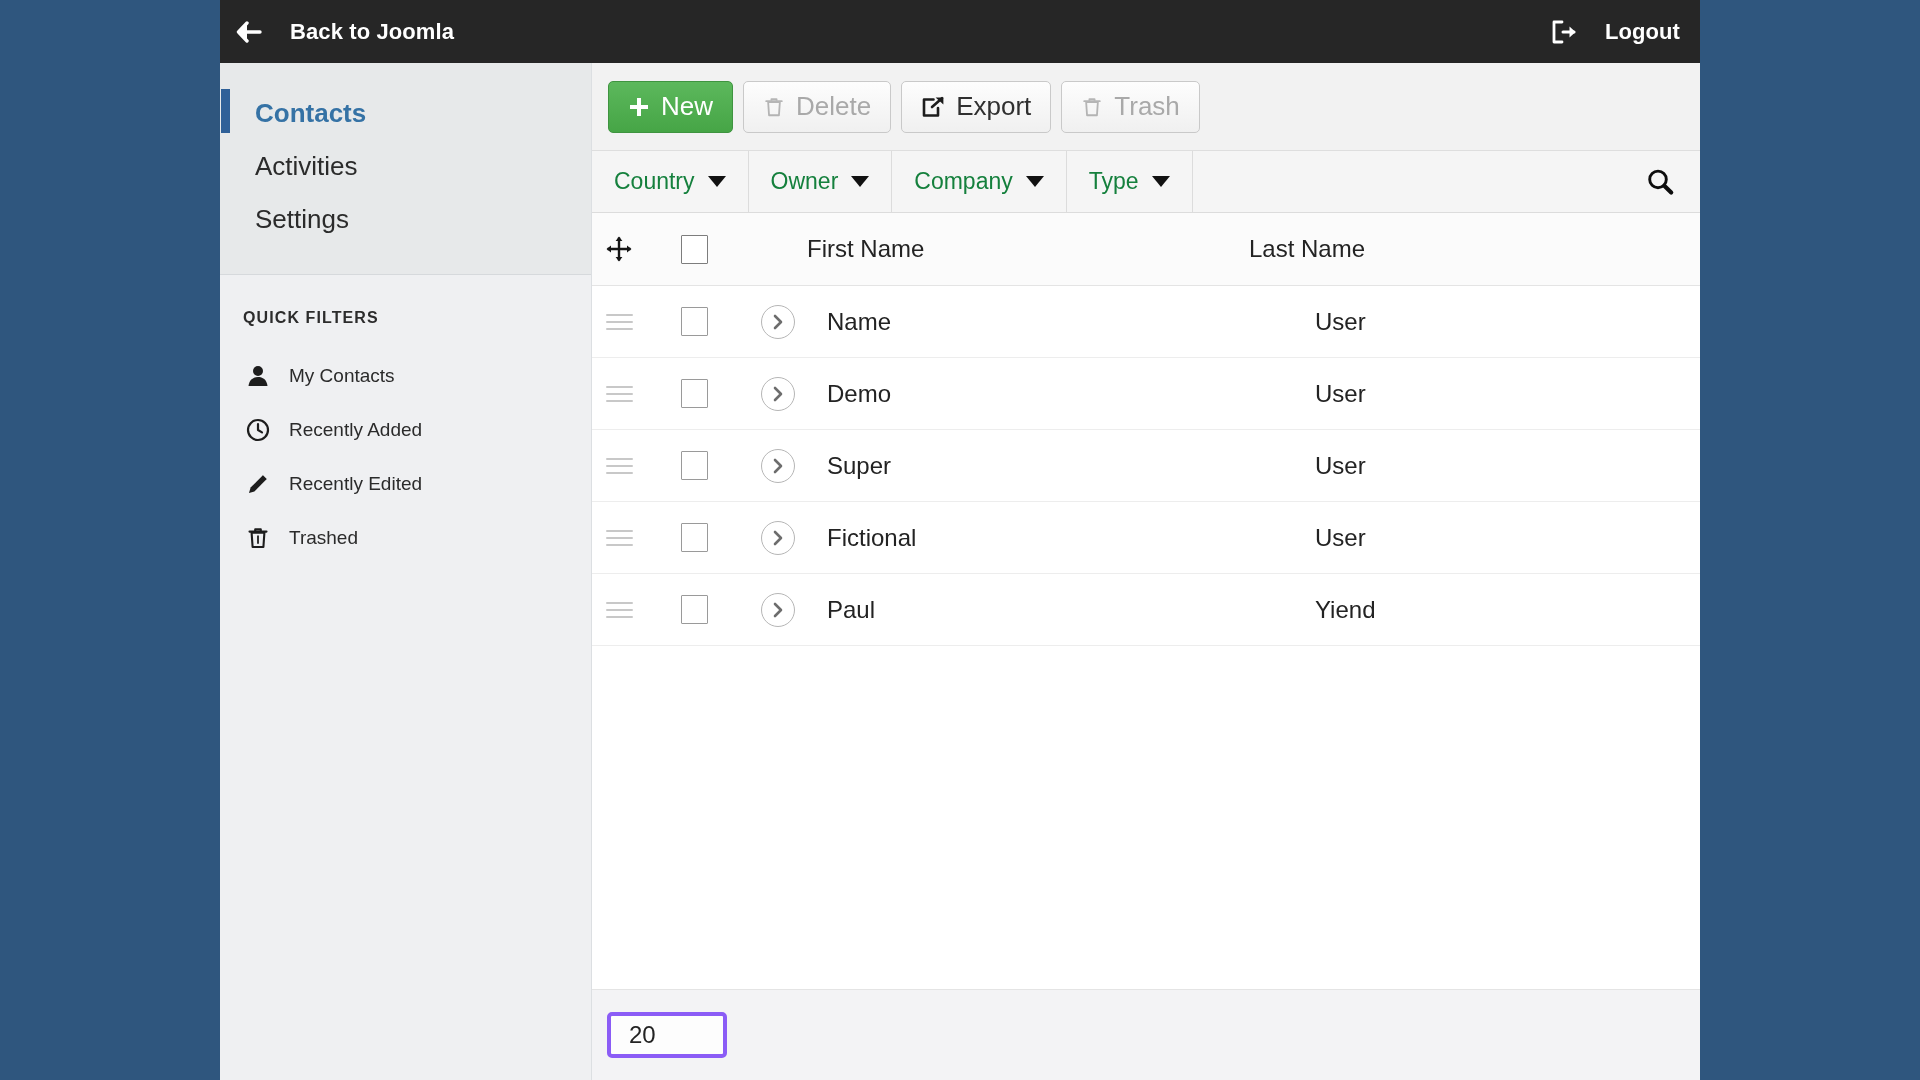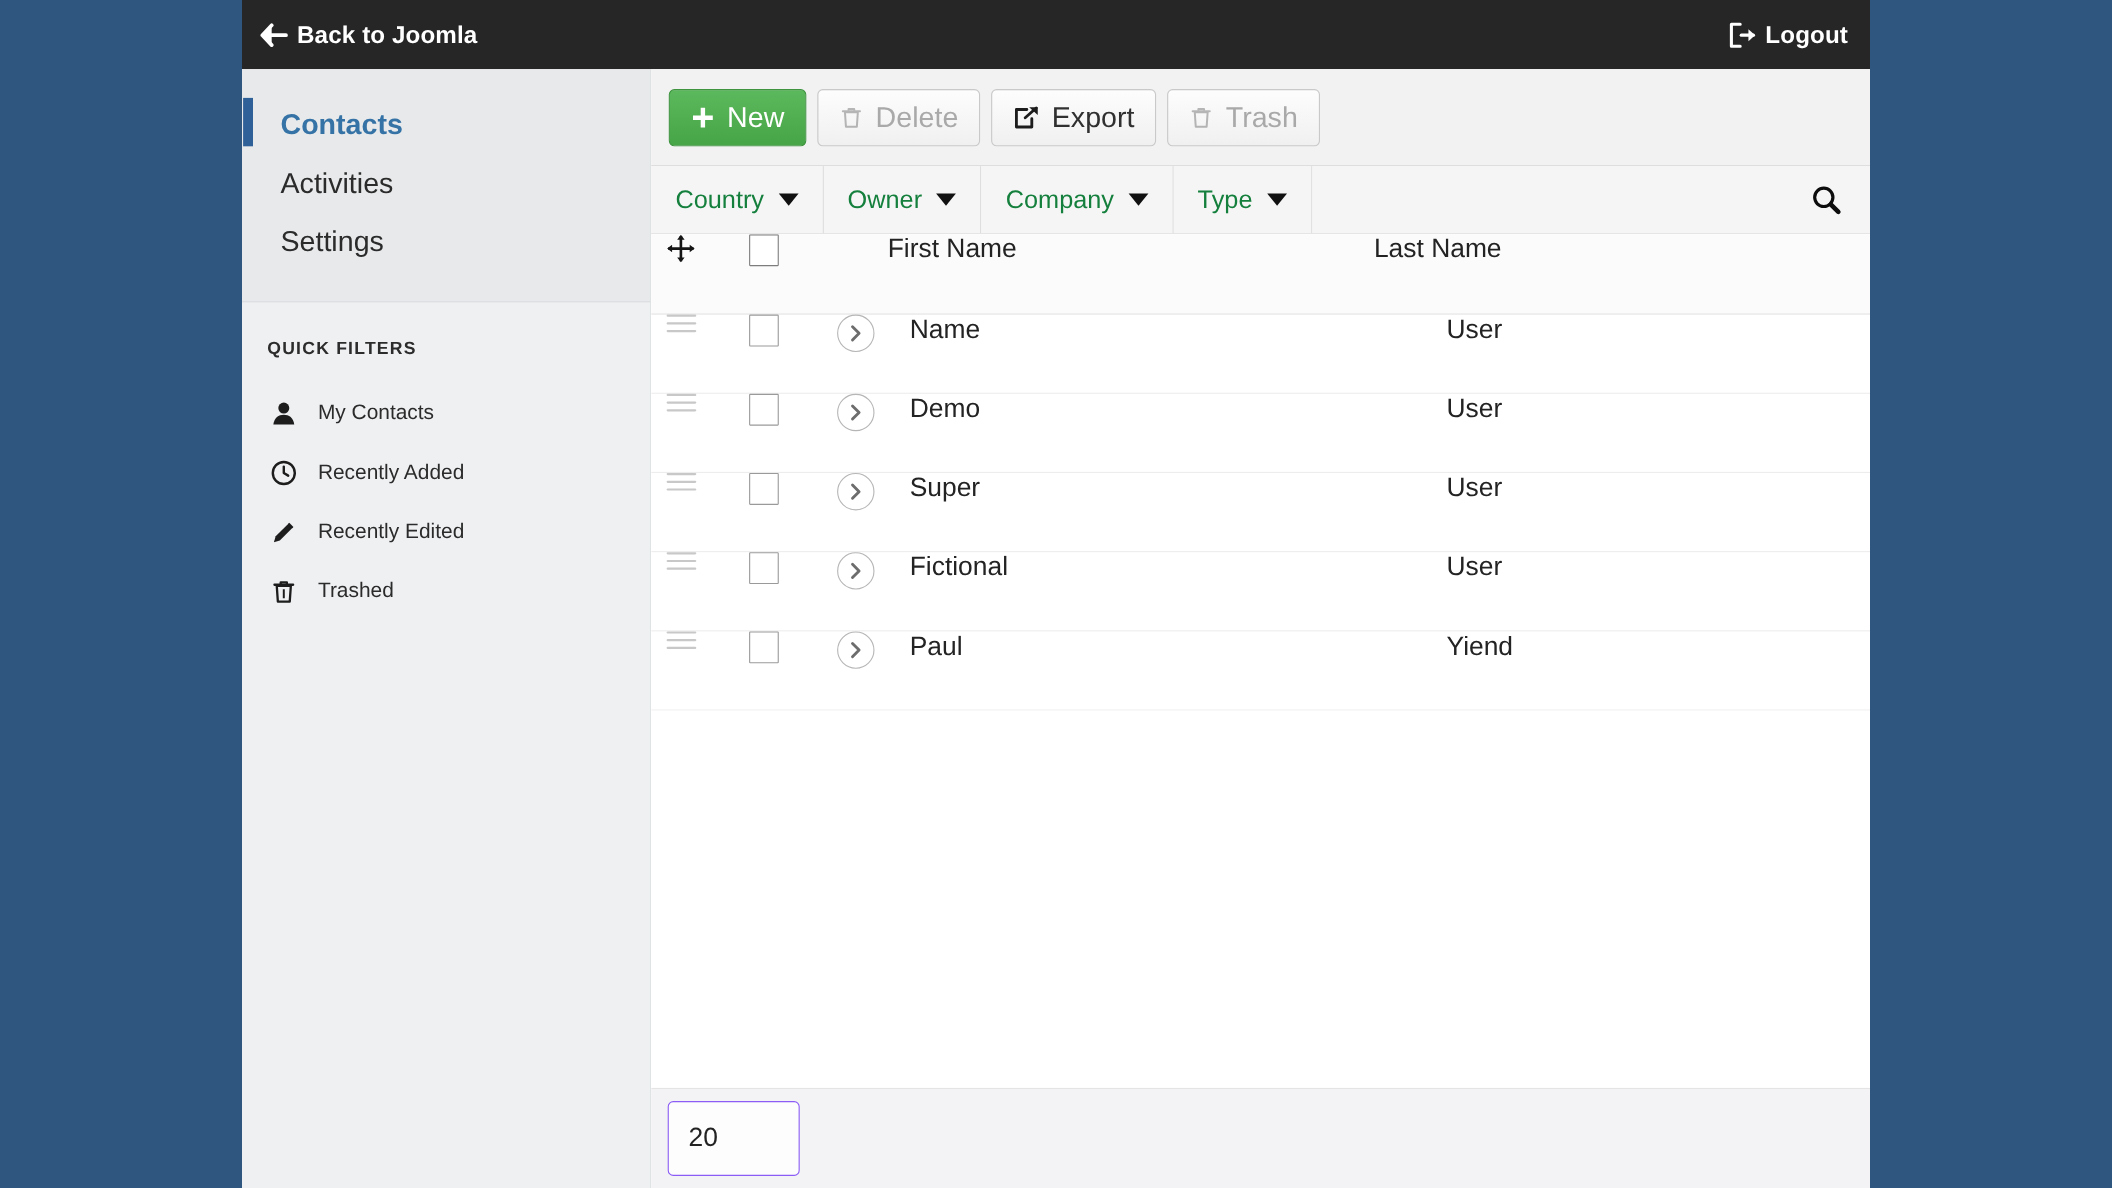--- a/index.html
+++ b/index.html
@@ -26,21 +26,21 @@
     height: 63px;
     flex: 0 0 63px;
     background: #262626;
     display: flex;
     align-items: center;
     justify-content: space-between;
     padding: 0 20px 0 16px;
     color: #ffffff;
   }
   .topbar-link {
-    display: flex; align-items: center; gap: 8px;
+    display: flex; align-items: center; gap: 28px;
     font-size: 22px; font-weight: bold;
     color: #ffffff; cursor: pointer;
     letter-spacing: 0.1px;
   }
   .topbar-link .lbl { line-height: 1; }
   .ico { display: inline-flex; align-items: center; justify-content: center; }
 
   
   #body-split { flex: 1 1 auto; display: flex; min-height: 0; }
 
@@ -139,21 +139,21 @@
     flex: 1 1 auto;
     display: flex; align-items: center; justify-content: flex-end;
     padding-right: 25px;
     background: #f5f5f5;
     cursor: text;
   }
 
   
   #table-wrap { flex: 1 1 auto; overflow: hidden; background: #ffffff; display: flex; flex-direction: column; min-height: 0; }
   .row {
-    display: flex; align-items: flex-start;
+    display: flex; align-items: center;
     height: 72px; flex: 0 0 72px;
     border-bottom: 1px solid #ededed;
     padding-left: 14px;
     gap: 20px;
   }
   .row.head {
     background: #fbfbfb;
     height: 73px; flex: 0 0 73px;
     border-bottom: 1px solid #e4e4e4;
   }
@@ -186,22 +186,22 @@
   #table-filler { flex: 1 1 auto; background: #ffffff; border-bottom: 1px solid #e4e4e4; }
 
   
   #footer {
     flex: 0 0 90px; height: 90px;
     background: #f3f3f5;
     display: flex; align-items: center;
     padding-left: 15px;
   }
   #page-size {
-    width: 120px; height: 68px;
-    border: 1px solid #8b5cf6;
+    width: 120px; height: 46px;
+    border: 4px solid #8b5cf6;
     border-radius: 5px;
     background: #fdfdfd;
     font-size: 24px;
     color: #232323;
     padding-left: 18px;
     font-family: "Liberation Sans", sans-serif;
   }
 </style>
 </head>
 <body>

